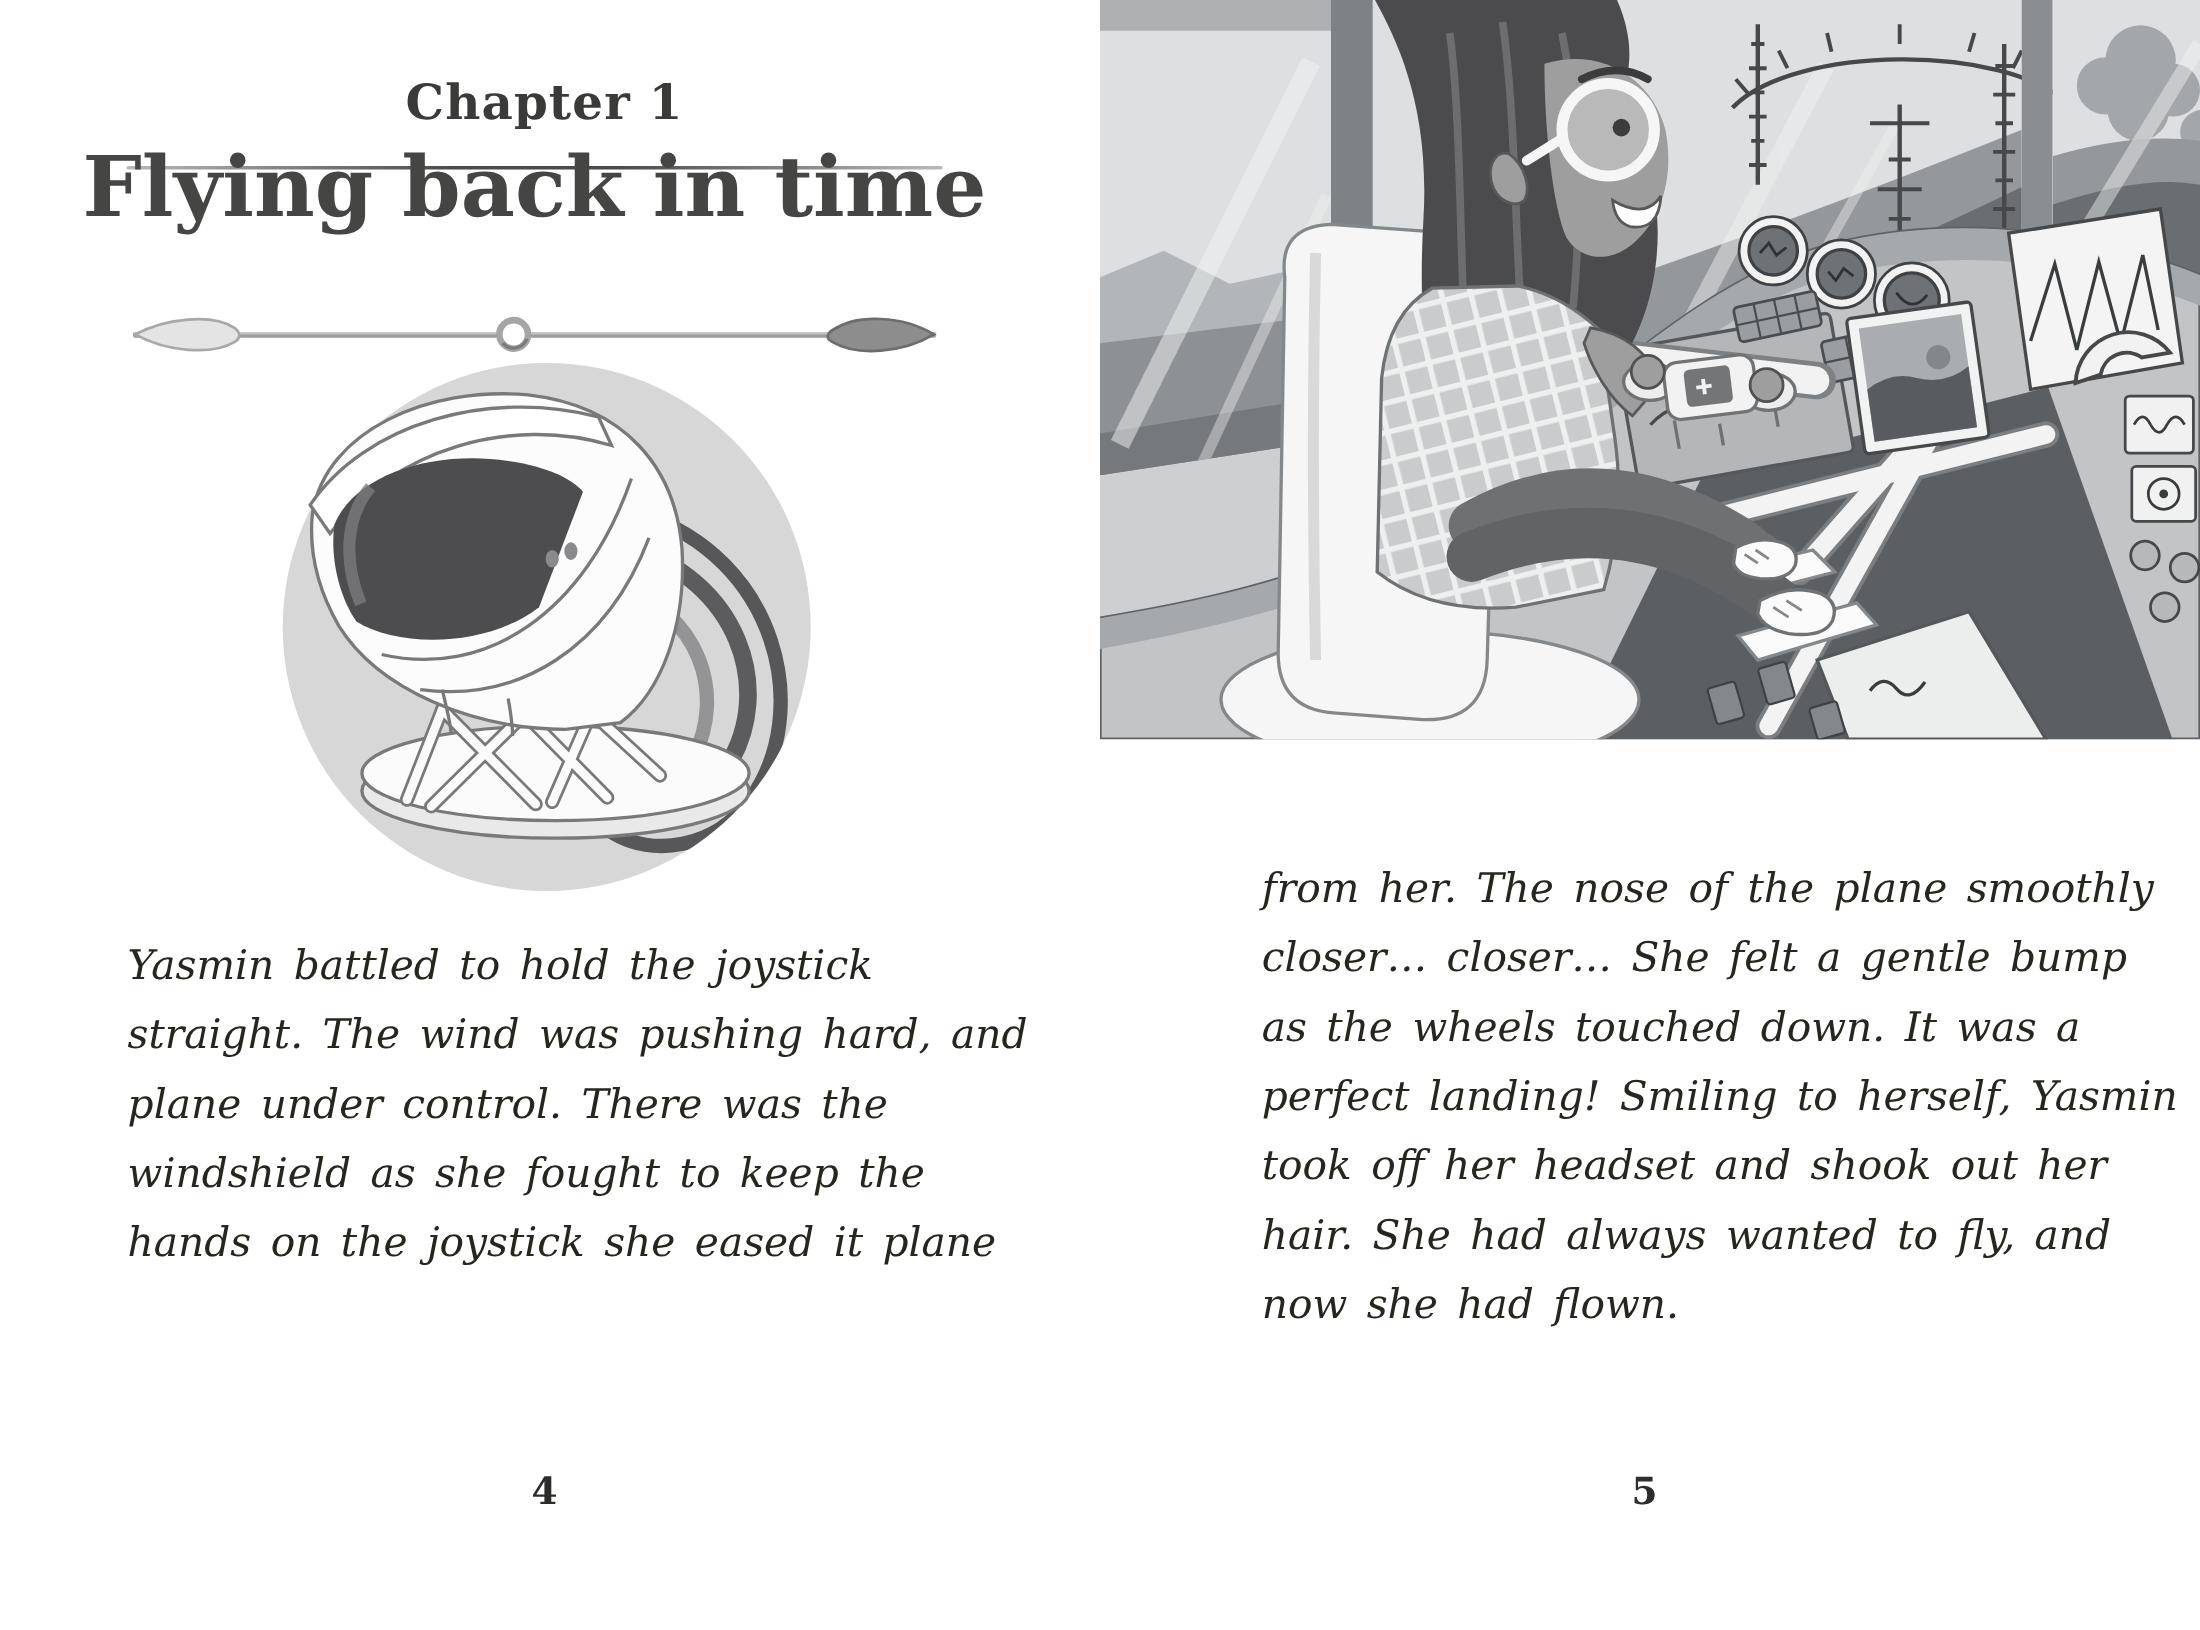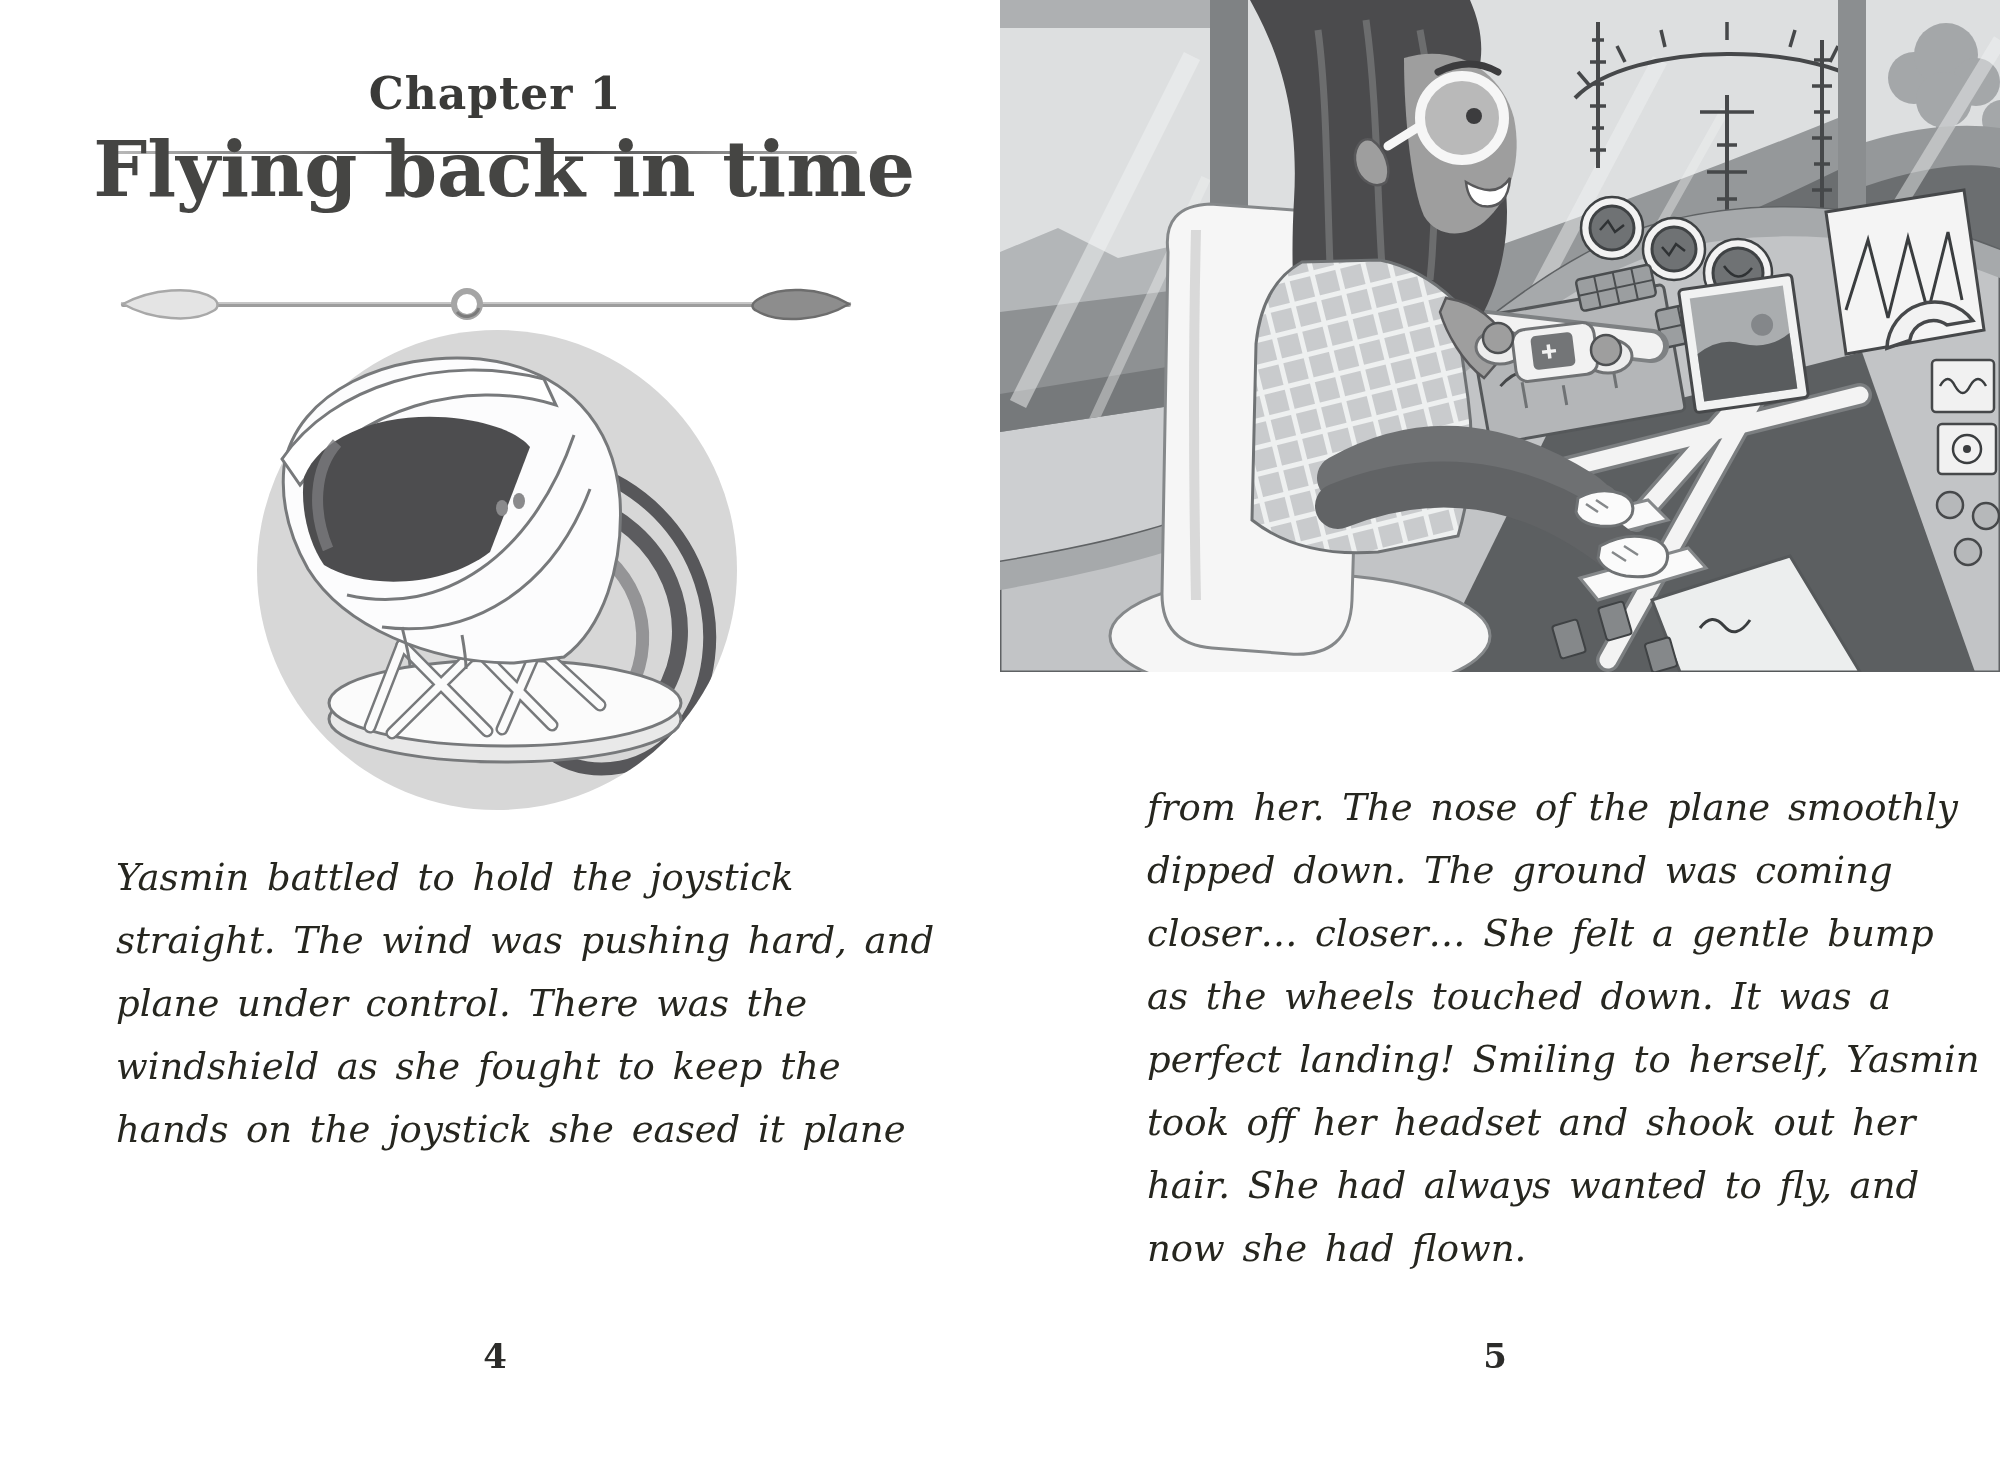--- a/index.html
+++ b/index.html
@@ -19,21 +19,21 @@
     color:#3a3a38; letter-spacing:1px;
     font-family:"DejaVu Serif", serif;
   }
   .chapter-rule {
     position:absolute; left:115px; top:151px; width:742px; height:3px;
     background:linear-gradient(to right,#b9b9b9,#4a4a4a 40%,#4a4a4a 60%,#b9b9b9);
     border-radius:2px;
   }
   .chapter-title {
     position:absolute; left:75px; top:128px; width:840px;
-    text-align:right; font-size:76px; font-weight:bold;
+    text-align:left; font-size:76px; font-weight:bold;
     color:#454543; letter-spacing:0px; line-height:1.1;
     font-family:"DejaVu Serif", serif;
   }
   .ornament { position:absolute; left:115px; top:283px; }
   .pod-illo { position:absolute; left:252px; top:327px; }
   .cockpit  { position:absolute; left:0; top:0; }
 
   .body-block { position:absolute; font-size:37px; color:#26261f; word-spacing:0.16em;font-style:italic; }
   .body-block .line { height:63px; line-height:63px; white-space:nowrap; }
   .body-left  { left:116px; top:846px; width:770px; }
@@ -353,21 +353,20 @@
         </g>
         <g>
           <path d="M600,546 Q628,530 656,540 Q672,548 666,564 Q658,580 626,576 Q604,572 598,558 Z" fill="#fbfbfb" stroke="#6f7274" stroke-width="3"></path>
           <path d="M612,552 l14,9 M624,546 l14,9" stroke="#85888a" stroke-width="2.5"></path>
         </g>
       </g>
     </svg>
 
     <div class="body-block body-right">
       <div class="line">from her. The nose of the plane smoothly</div>
-      <div class="line">dipped down. The ground was coming</div>
       <div class="line">closer… closer… She felt a gentle bump</div>
       <div class="line">as the wheels touched down. It was a</div>
       <div class="line">perfect landing! Smiling to herself, Yasmin</div>
       <div class="line">took off her headset and shook out her</div>
       <div class="line">hair. She had always wanted to fly, and</div>
       <div class="line">now she had flown.</div>
     </div>
 
     <div class="page-number pn-right">5</div>
   </div>

